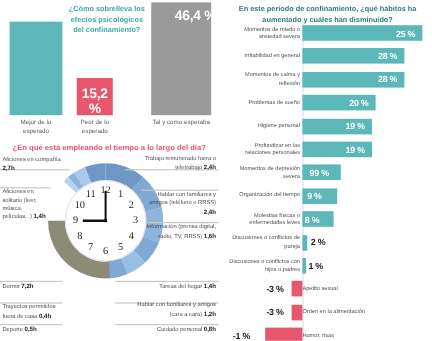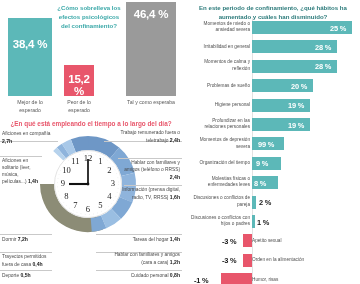--- a/index.html
+++ b/index.html
@@ -92,33 +92,32 @@
 <div id="root">
 
   <div id="left-panel">
 
     <div id="bar-chart-area">
 
       <div id="chart-title">¿Cómo sobrelleva los efectos psicológicos del confinamiento?</div>
 
       <div class="bar-col" style="left:8px; width:44px; height:78px;">
         <div class="bar-rect" style="height:78px; background:#5CB8B8;"></div>
-        <div class="bar-value" style="top:20px;">38,4 %</div>
         <div class="bar-caption">Mejor de lo esperado</div>
       </div>
 
       <div class="bar-col" style="left:64px; width:30px; height:31px;">
         <div class="bar-rect" style="height:31px; background:#E8566B;"></div>
         <div class="bar-value" style="top:8px;">15,2 %</div>
         <div class="bar-caption">Peor de lo esperado</div>
       </div>
 
       <div class="bar-col" style="left:126px; width:50px; height:94px;">
         <div class="bar-rect" style="height:94px; background:#9A9A9A;"></div>
-        <div class="bar-value" style="top:6px;">46,4 %</div>
+        <div class="bar-value" style="top:6px;margin-left:12px;">46,4 %</div>
         <div class="bar-caption">Tal y como esperaba</div>
       </div>
     </div>
 
     <div id="time-question">¿En qué está empleando el tiempo a lo largo del día?</div>
 
     <div id="clock-wrap">
       <svg id="clock-svg" width="104" height="104" viewBox="0 0 104 104">
 
         <g transform="translate(52,52)">

